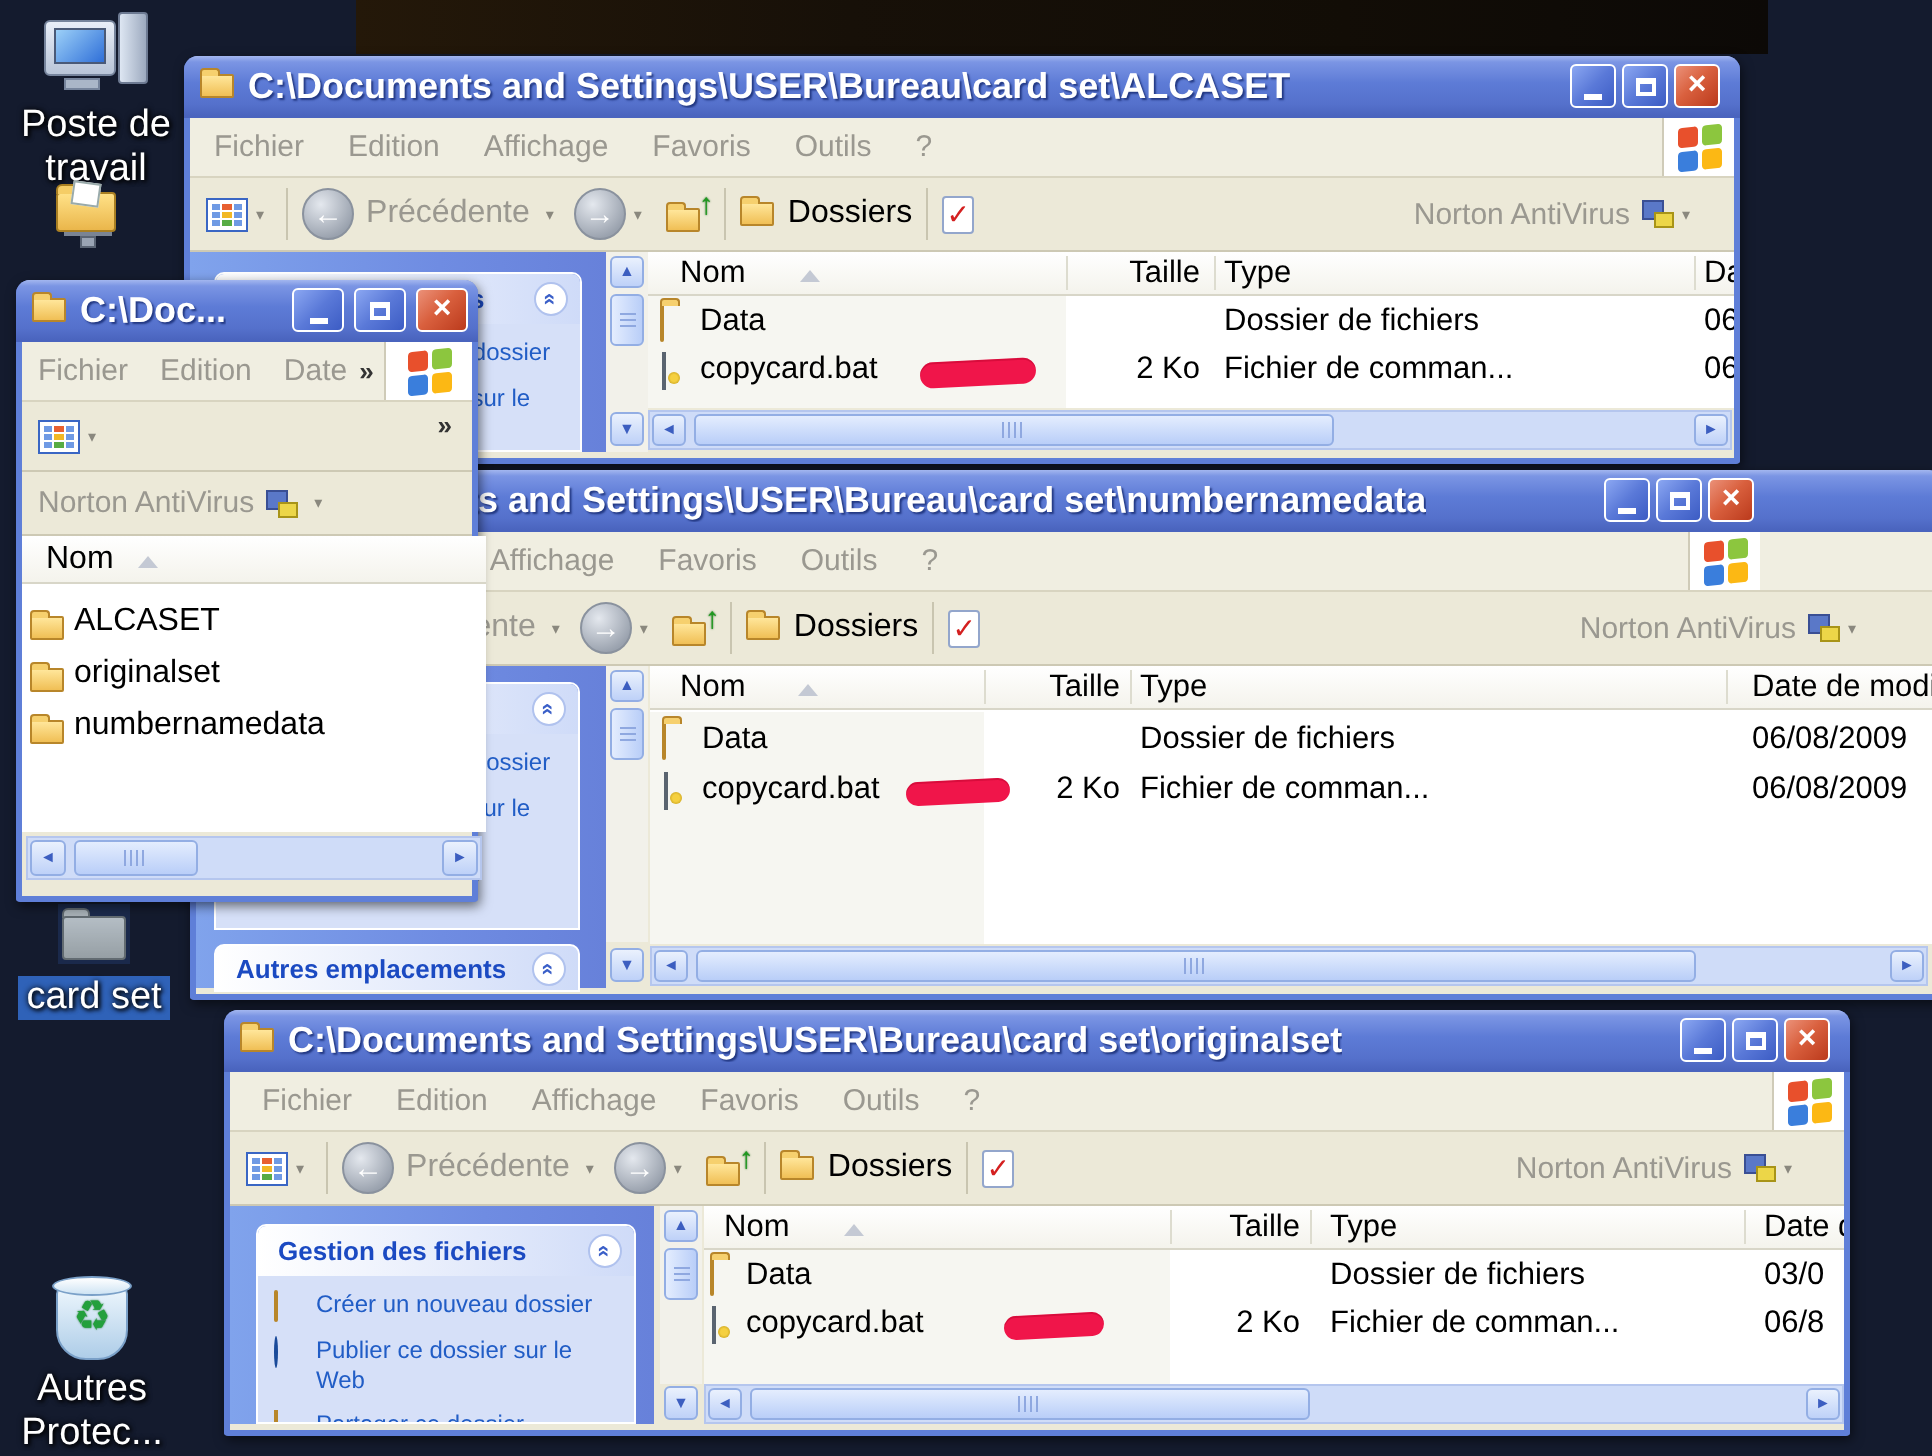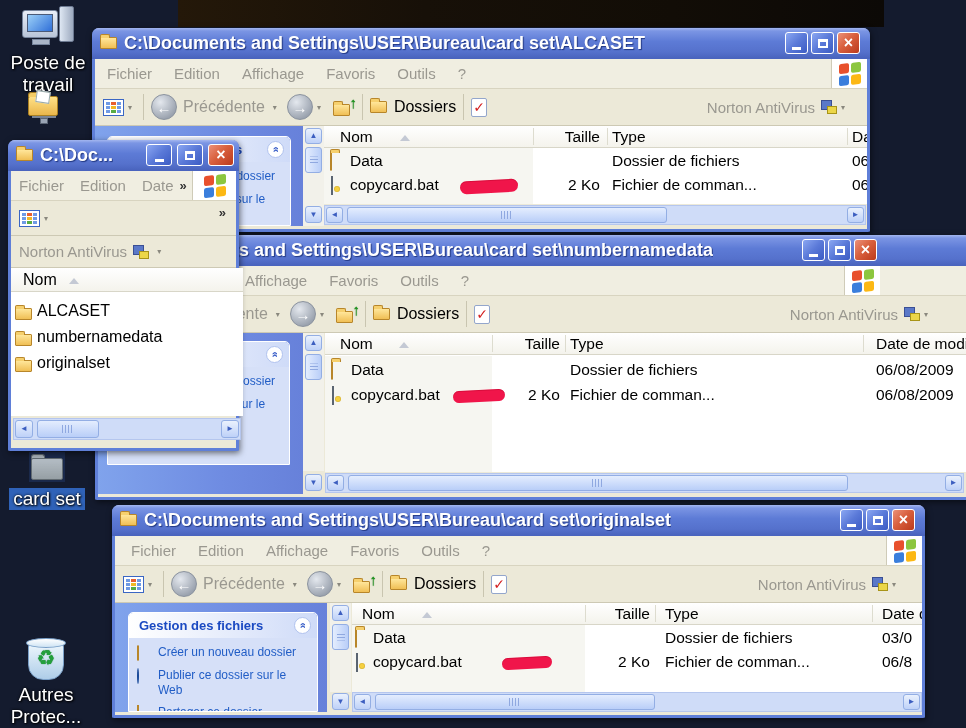--- a/index.html
+++ b/index.html
@@ -391,20 +391,26 @@
         <div class="pitem">
             <span class="pic"><span class="pglobe"></span></span>
             <span style="width:138px;display:inline-block;">Publier ce dossier sur le Web</span>
           </div>
         <div class="pitem">
             <span class="pic"><span class="pshare"></span></span>
             <span>Partager ce dossier</span>
           </div>
       </div>
     </div>
+    <div class="otherbar" style="left:9px;top:139px;width:183px;">
+      <b>Autres emplacements</b>
+      <span class="chevcirc">
+          <span class="chevup">»</span>
+        </span>
+    </div>
   </div>
   <div class="vstrip" style="left:205px;top:98px;width:21px;height:138px;">
     <div class="sbtn" style="left:2px;top:2px;width:17px;height:16px;">▲</div>
     <div class="sthumbv" style="left:2px;top:21px;width:17px;height:26px;"></div>
   </div>
 
   <div class="flist" style="left:227px;top:98px;width:643px;height:139px;">
     <div class="nametint" style="left:0;top:23px;width:167px;height:116px;"></div>
     <div class="colhdr">
       <span class="ct" style="left:15px;">Nom</span>
@@ -634,25 +640,25 @@
       <span class="ct" style="left:12px;top:3px;font-size:16px;">Nom</span>
       <span class="sortarw" style="left:58px;top:10px;"></span>
     </div>
     <div style="position:absolute;left:0;top:26px;right:0;">
       <div class="smallrow">
           <span class="ff"></span>
           <span>ALCASET</span>
         </div>
       <div class="smallrow">
           <span class="ff"></span>
-          <span>numbernamedata</span>
+          <span>originalset</span>
         </div>
       <div class="smallrow">
           <span class="ff"></span>
-          <span>originalset</span>
+          <span>numbernamedata</span>
         </div>
     </div>
   </div>
   <div class="hscroll" style="left:2px;top:278px;width:228px;height:22px;">
     <div class="sbtn" style="left:1px;top:1px;width:18px;height:18px;">◄</div>
     <div class="sthumbh" style="left:23px;width:62px;"></div>
     <div class="sbtn" style="right:1px;top:1px;width:18px;height:18px;">►</div>
   </div>
 </div>
 

